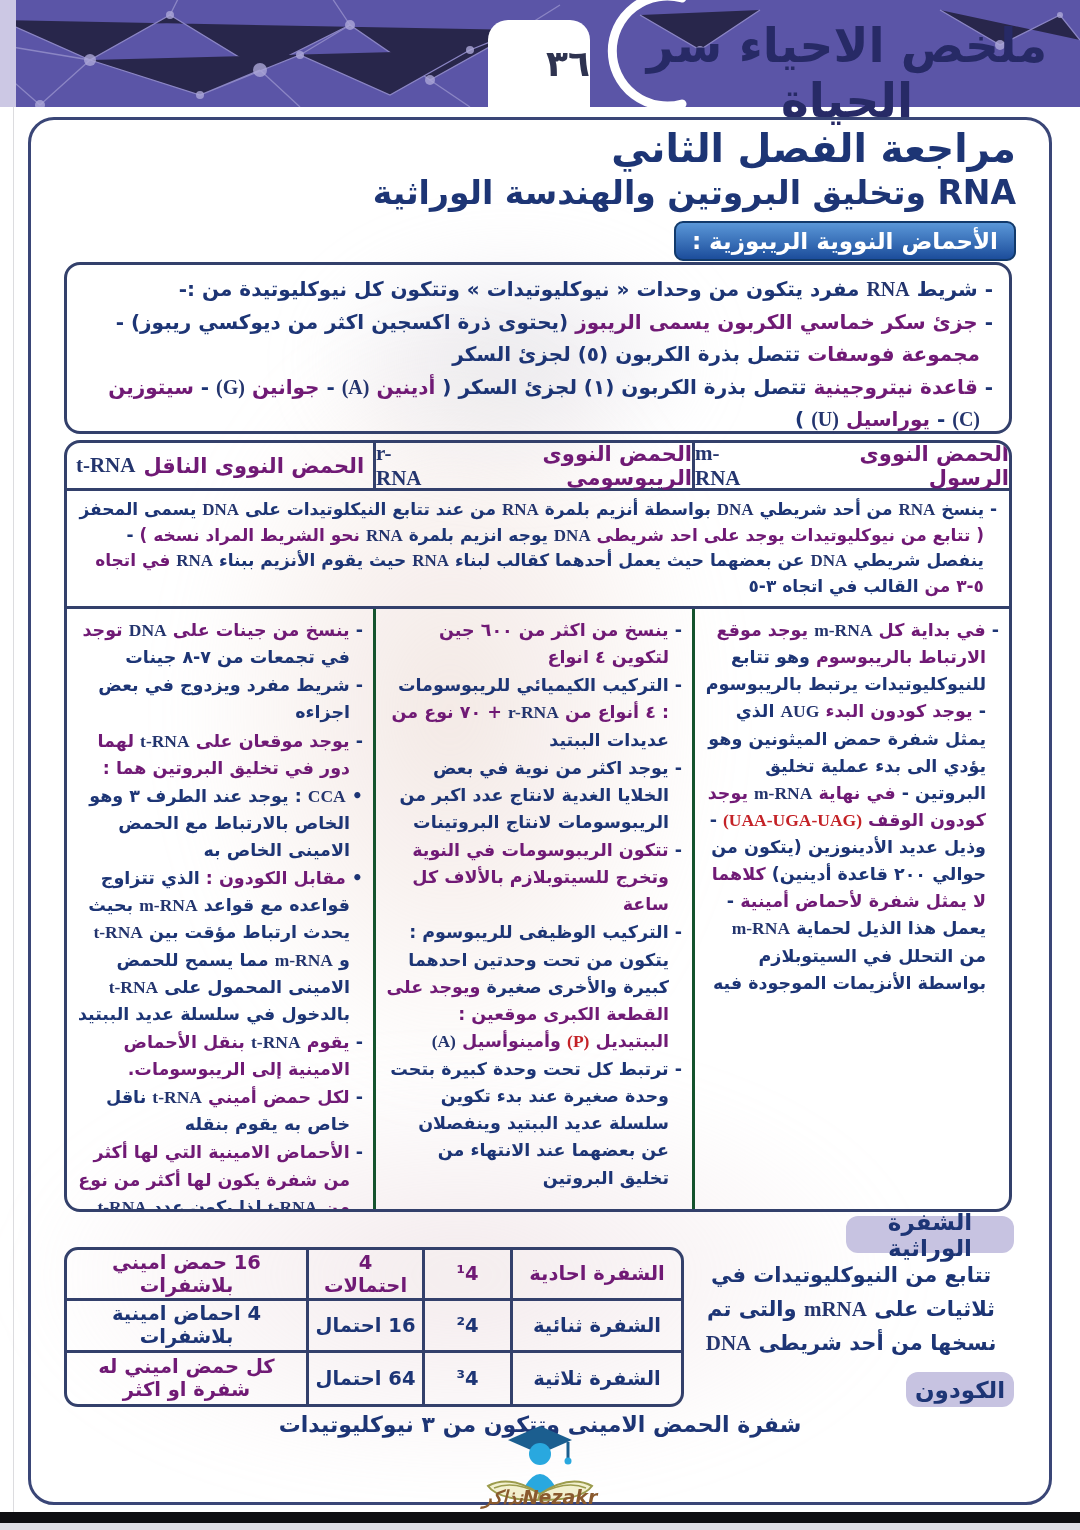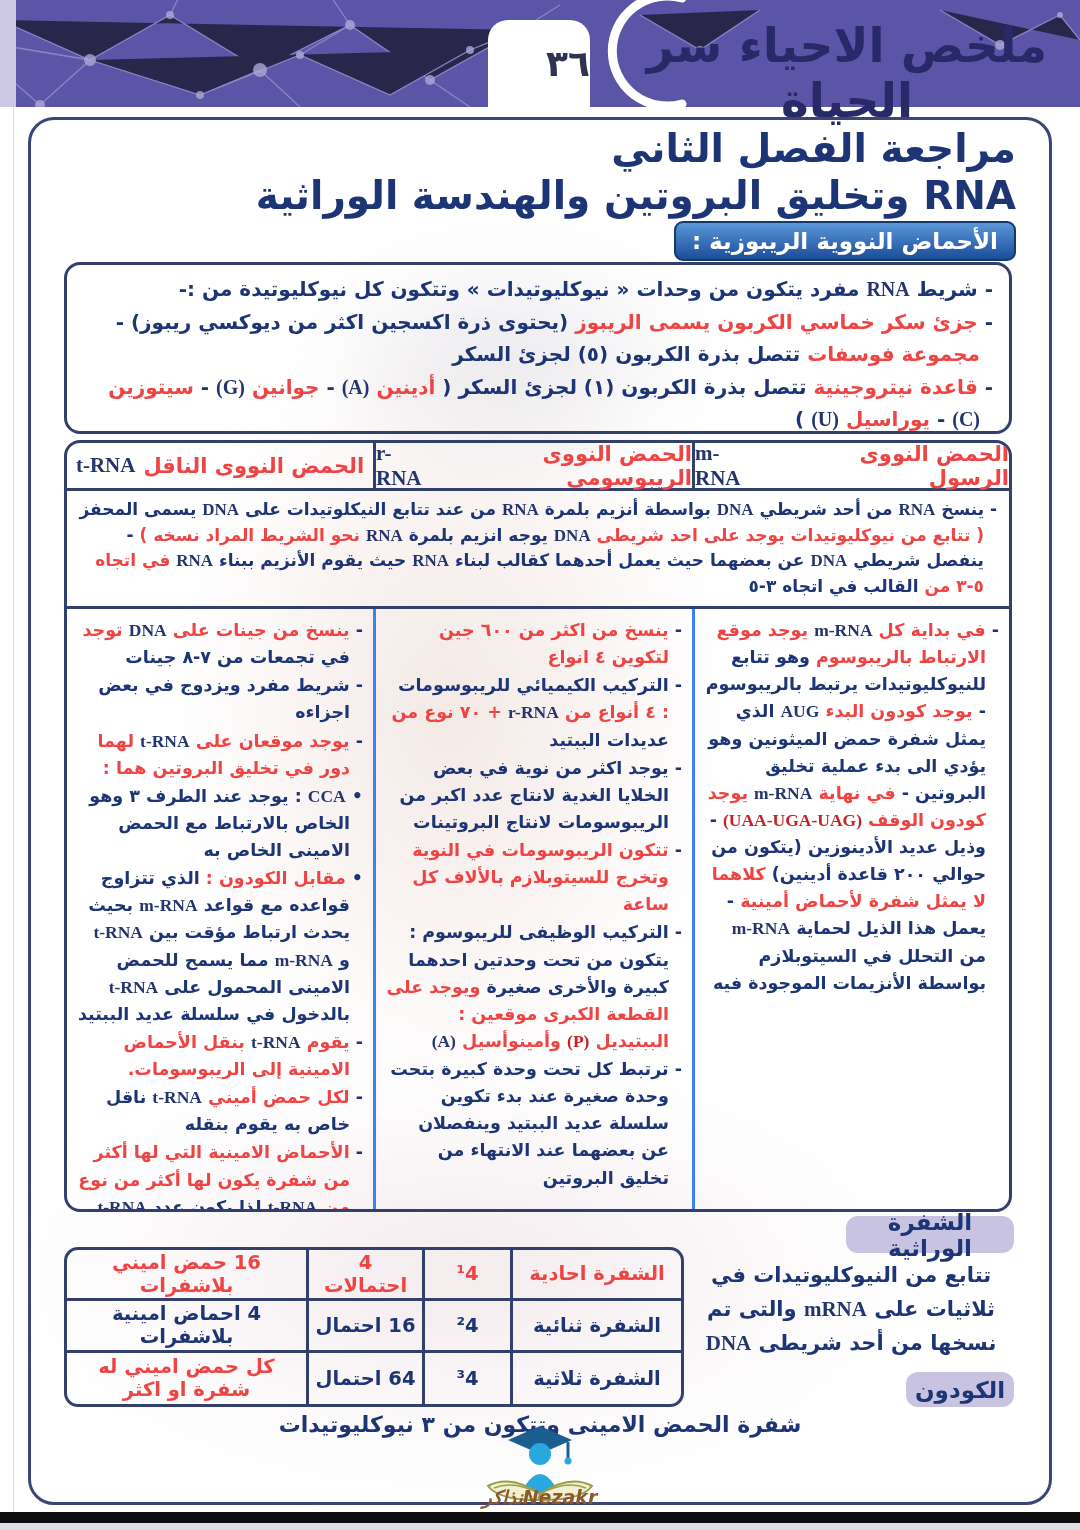--- a/index.html
+++ b/index.html
@@ -33,21 +33,21 @@
   
   .page-frame { position:absolute; left:28px; top:117px; width:1024px; height:1388px;
     border:3px solid #3a4677; border-radius:26px; }
   .bottom-bar { position:absolute; left:0; top:1512px; width:1080px; height:11px; background:#0f0f12; }
   .bottom-gray { position:absolute; left:0; top:1523px; width:1080px; height:7px; background:#dfdfe6; }
 
   
   .doc-title { position:absolute; left:64px; top:126px; width:952px; 
     color:#1d3575; font-weight:bold; }
   .doc-title .l1 { font-size:39px; }
-  .doc-title .l2 { font-size:39px; margin-top:2px; }
+  .doc-title .l2 { font-size:33px; margin-top:2px; }
   .sec-badge { position:absolute; right:64px; top:221px; min-width:250px; height:40px;
     background:linear-gradient(#5a97d8,#1c4d9b); border:2px solid #123a6b; border-radius:9px;
     color:#ffffff; font-size:23px; font-weight:bold; display:flex; align-items:center; justify-content:center;
     padding:0 16px; }
 
   
   .box { position:absolute; border:3px solid #33406b; border-radius:16px; background:rgba(255,255,255,.06); }
 
   
   .intro { left:64px; top:262px; width:948px; height:172px; padding:8px 16px;
@@ -58,26 +58,26 @@
   .rna-head { display:flex; height:48px; border-bottom:3px solid #33406b; }
   .rna-head .hc { display:flex; align-items:center; justify-content:center; gap:8px;
     font-size:21px; font-weight:bold; }
   .rna-head .hc:not(:first-child){ border-right:3px solid #33406b; }
   .c-m{ width:314px; } .c-r{ width:319px; } .c-t{ flex:1; }
   .rna-span { border-bottom:3px solid #33406b; padding:6px 12px 4px;
     font-size:17px; font-weight:bold; line-height:1.5; height:118px; color:#1d3575; }
   .rna-cols { display:flex; height:603px; }
   .rna-col { padding:8px 10px; font-size:17.5px; font-weight:bold; line-height:1.55;
     color:#1d3575; overflow:hidden; }
-  .rna-col:not(:first-child){ border-right:3px solid #3b82f6; }
+  .rna-col:not(:first-child){ border-right:3px solid #14532d; }
   .para { padding-right:13px; text-indent:-13px; margin-bottom:1px; }
 
   
   .run-b { color:#1d3575; }
-  .run-r { color:#ef4444; }
+  .run-r { color:#701a75; }
   .run-lb { color:#24356e; font-family:"Liberation Serif","DejaVu Serif",serif;
     direction:ltr; unicode-bidi:isolate; font-weight:600; }
   .run-lr { color:#c42227; font-family:"Liberation Serif","DejaVu Serif",serif;
     direction:ltr; unicode-bidi:isolate; font-weight:600; }
 
   
   .pill { position:absolute; background:#c7c3e1; border-radius:12px; color:#1d3575;
     font-size:23px; font-weight:bold; display:flex; align-items:center; justify-content:center;text-align:center; }
   .pill-genetic { left:846px; top:1216px; width:168px; height:37px; }
   .pill-codon { left:906px; top:1372px; width:108px; height:35px; }

